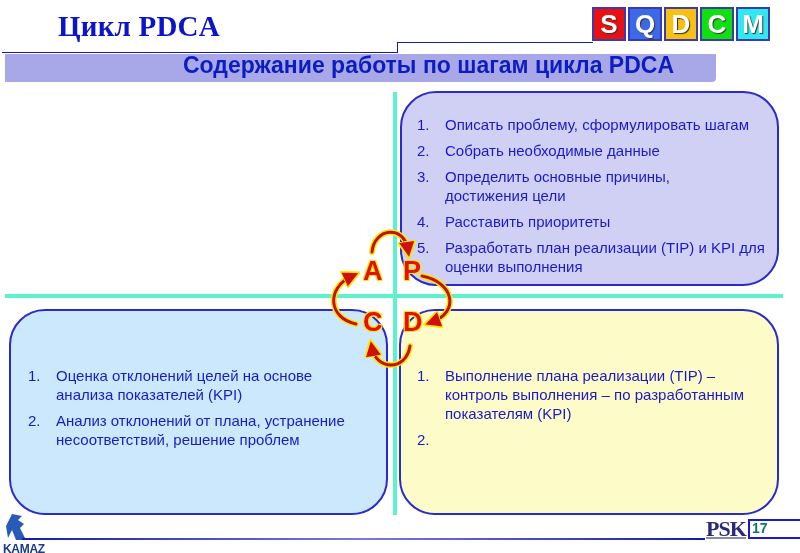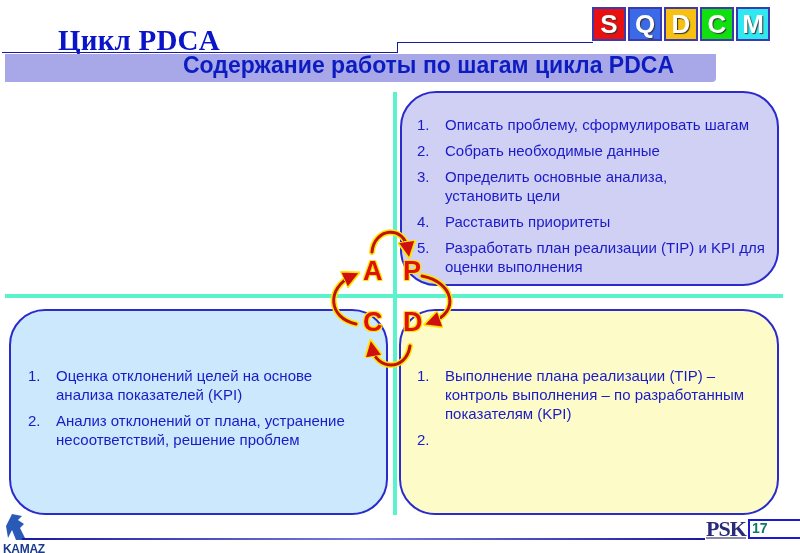--- a/index.html
+++ b/index.html
@@ -1,18 +1,18 @@
 <!DOCTYPE html>
 <html><head>
 <meta charset="utf-8">
 <style>
   html, body { margin:0; padding:0; }
   body { width:800px; height:553px; background:#ffffff; position:relative; overflow:hidden;
          font-family:"Liberation Sans", sans-serif; }
-  .title { position:absolute; left:58px; top:24px; font-family:"Liberation Serif", serif;
+  .title { position:absolute; left:58px; top:10px; font-family:"Liberation Serif", serif;
            font-weight:bold; font-size:29px; color:#0a14c8; letter-spacing:0.2px; }
   .topline1 { position:absolute; left:2px; top:52px; width:396px; height:1px; background:#1a1aa0; }
   .topline-step { position:absolute; left:397px; top:42px; width:1px; height:11px; background:#1a1aa0; }
   .topline2 { position:absolute; left:397px; top:42px; width:196px; height:1px; background:#1a1aa0; }
   .badges { position:absolute; left:592px; top:7px; display:flex; gap:2px; }
   .badge { width:34px; height:34px; box-sizing:border-box; border:2px solid #3b3bb0;
            display:flex; align-items:center; justify-content:center; font-weight:bold;
            font-size:26px; color:#fff; text-shadow:1px 1px 1px #333; }
   .subtitle-bar { position:absolute; left:5px; top:54px; width:711px; height:28px; background:#a8a8e8;
                   border-radius:0 0 4px 0; }
@@ -69,21 +69,21 @@
   <li>
       <span class="num">1.</span>
       <span class="txt">Описать проблему, сформулировать шагам</span>
     </li>
   <li>
       <span class="num">2.</span>
       <span class="txt">Собрать необходимые данные</span>
     </li>
   <li style="width:300px">
       <span class="num">3.</span>
-      <span class="txt">Определить основные анализа, установить цели</span>
+      <span class="txt">Определить основные причины, достижения цели</span>
     </li>
   <li>
       <span class="num">4.</span>
       <span class="txt">Расставить приоритеты</span>
     </li>
   <li style="width:350px">
       <span class="num">5.</span>
       <span class="txt">Разработать план реализации (TIP) и KPI для оценки выполнения</span>
     </li>
 </ol>

